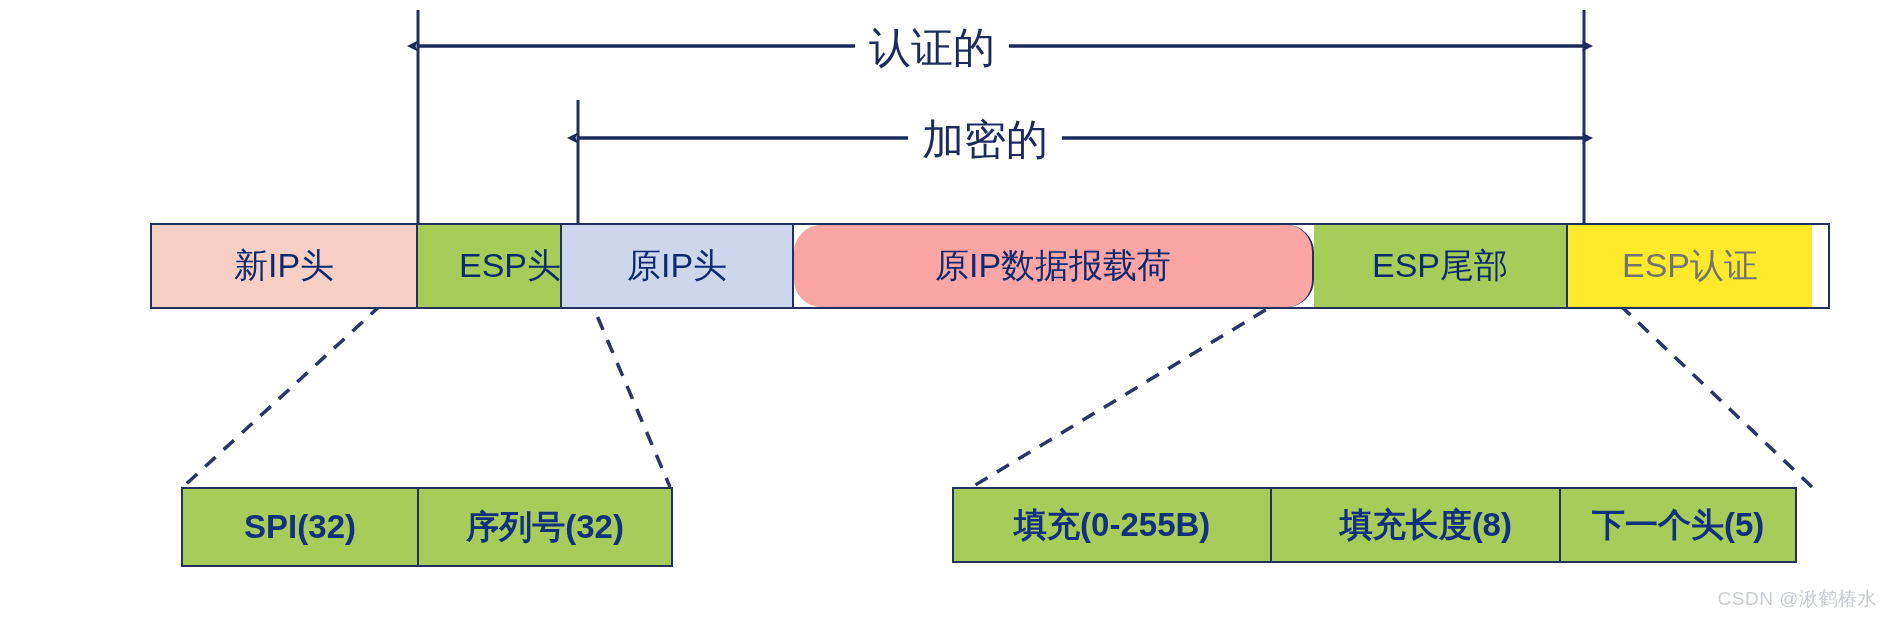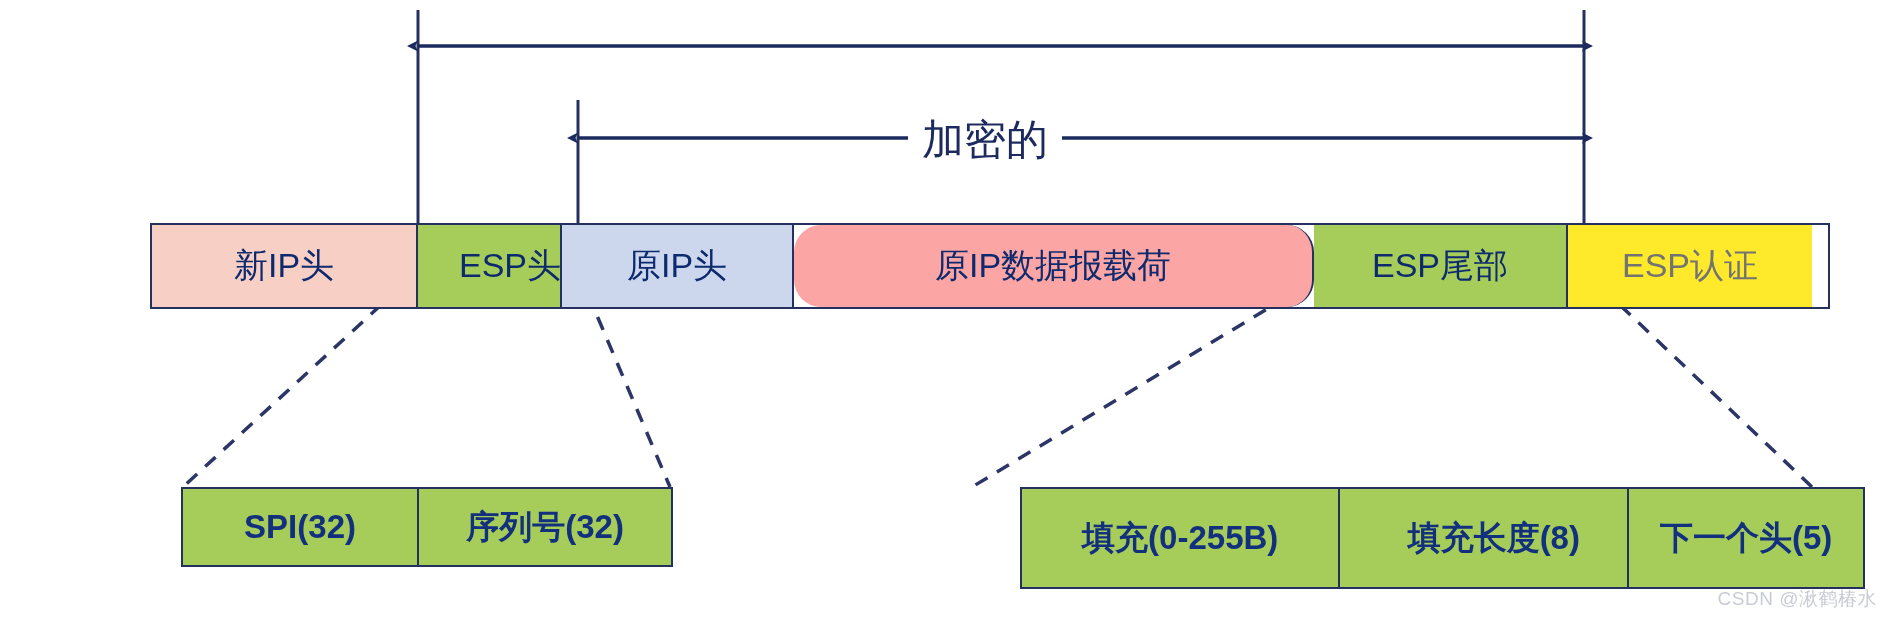--- a/index.html
+++ b/index.html
@@ -100,34 +100,37 @@
       <span>原IP数据报载荷</span>
     </div>
     <div class="cell" style="width:254px;background:#a6cc5a;font-size:34px;">
       <span>ESP尾部</span>
     </div>
     <div class="cell" style="width:244px;background:#ffe92b;font-size:34px;color:#737373;">
       <span>ESP认证</span>
     </div>
   </div>
 
+  <div class="span-label" style="left:855px;top:20px;font-size:42px;">
+    <span>认证的</span>
+  </div>
   <div class="span-label" style="left:908px;top:112px;font-size:42px;">
     <span>加密的</span>
   </div>
 
   <div class="subbar" style="left:181px;top:487px;width:492px;height:80px;">
     <div class="subcell" style="width:238px;font-size:33px;">
       <span>SPI(32)</span>
     </div>
     <div class="subcell" style="width:254px;font-size:33px;">
       <span>序列号(32)</span>
     </div>
   </div>
 
-  <div class="subbar" style="left:1020px;top:487px;width:845px;height:102px;">
+  <div class="subbar" style="left:952px;top:487px;width:845px;height:76px;">
     <div class="subcell" style="width:320px;font-size:33px;">
       <span>填充(0-255B)</span>
     </div>
     <div class="subcell" style="width:290px;font-size:33px;padding-left:20px;">
       <span>填充长度(8)</span>
     </div>
     <div class="subcell" style="width:235px;font-size:33px;">
       <span>下一个头(5)</span>
     </div>
   </div>

